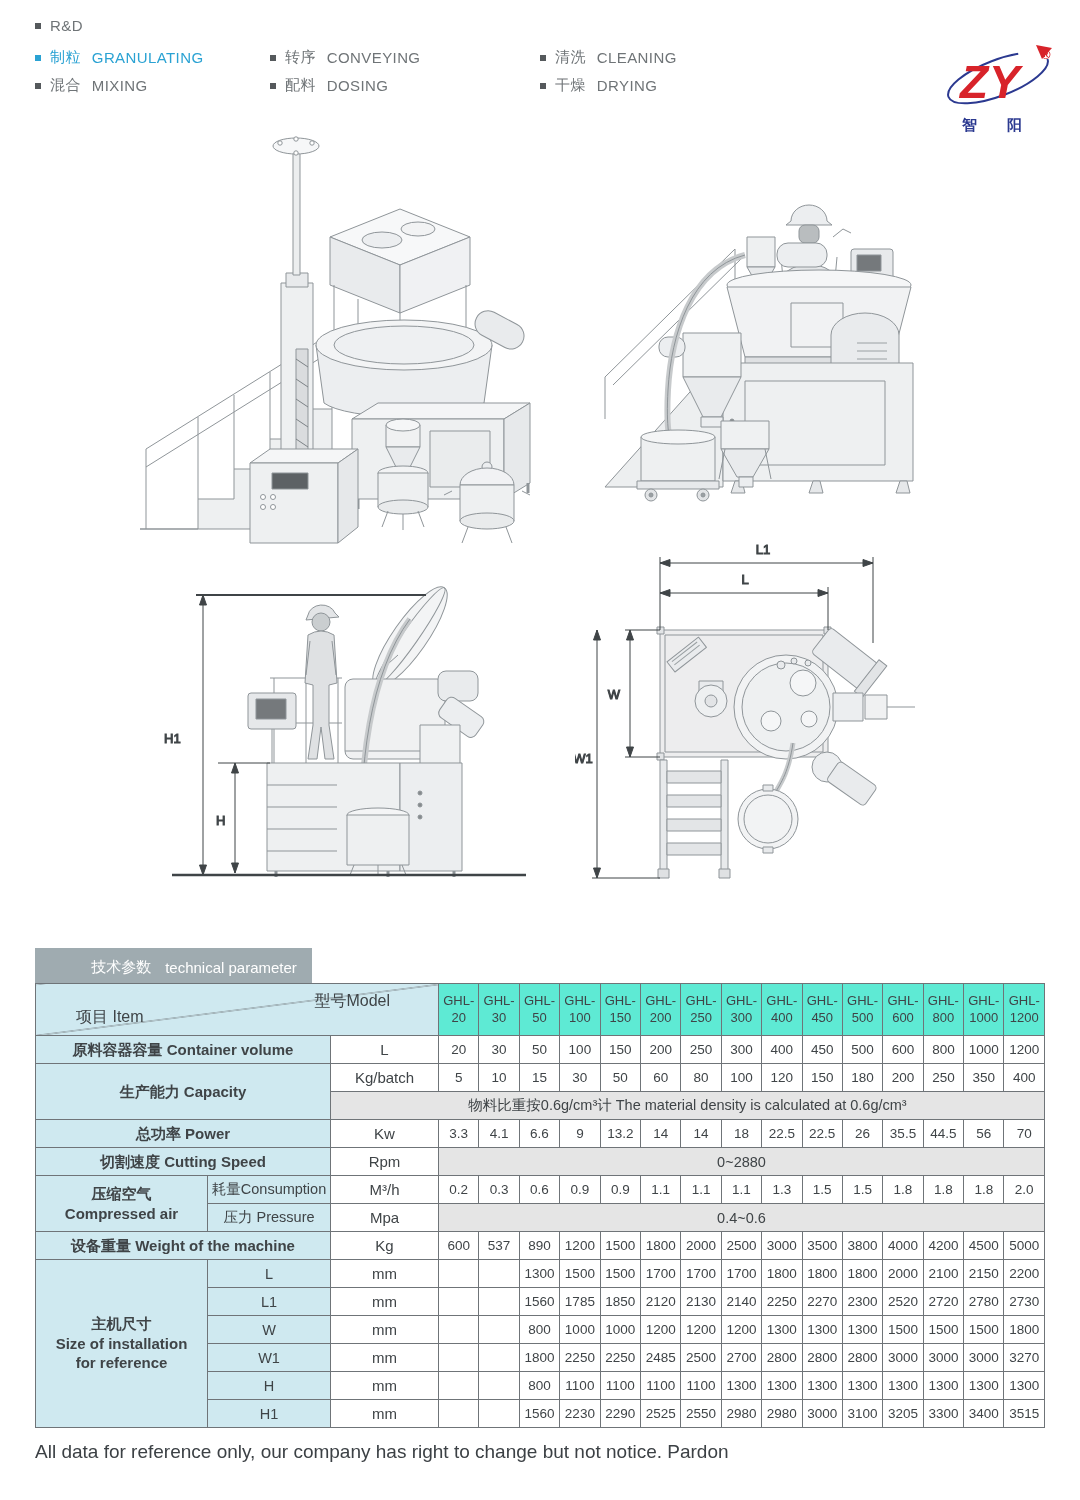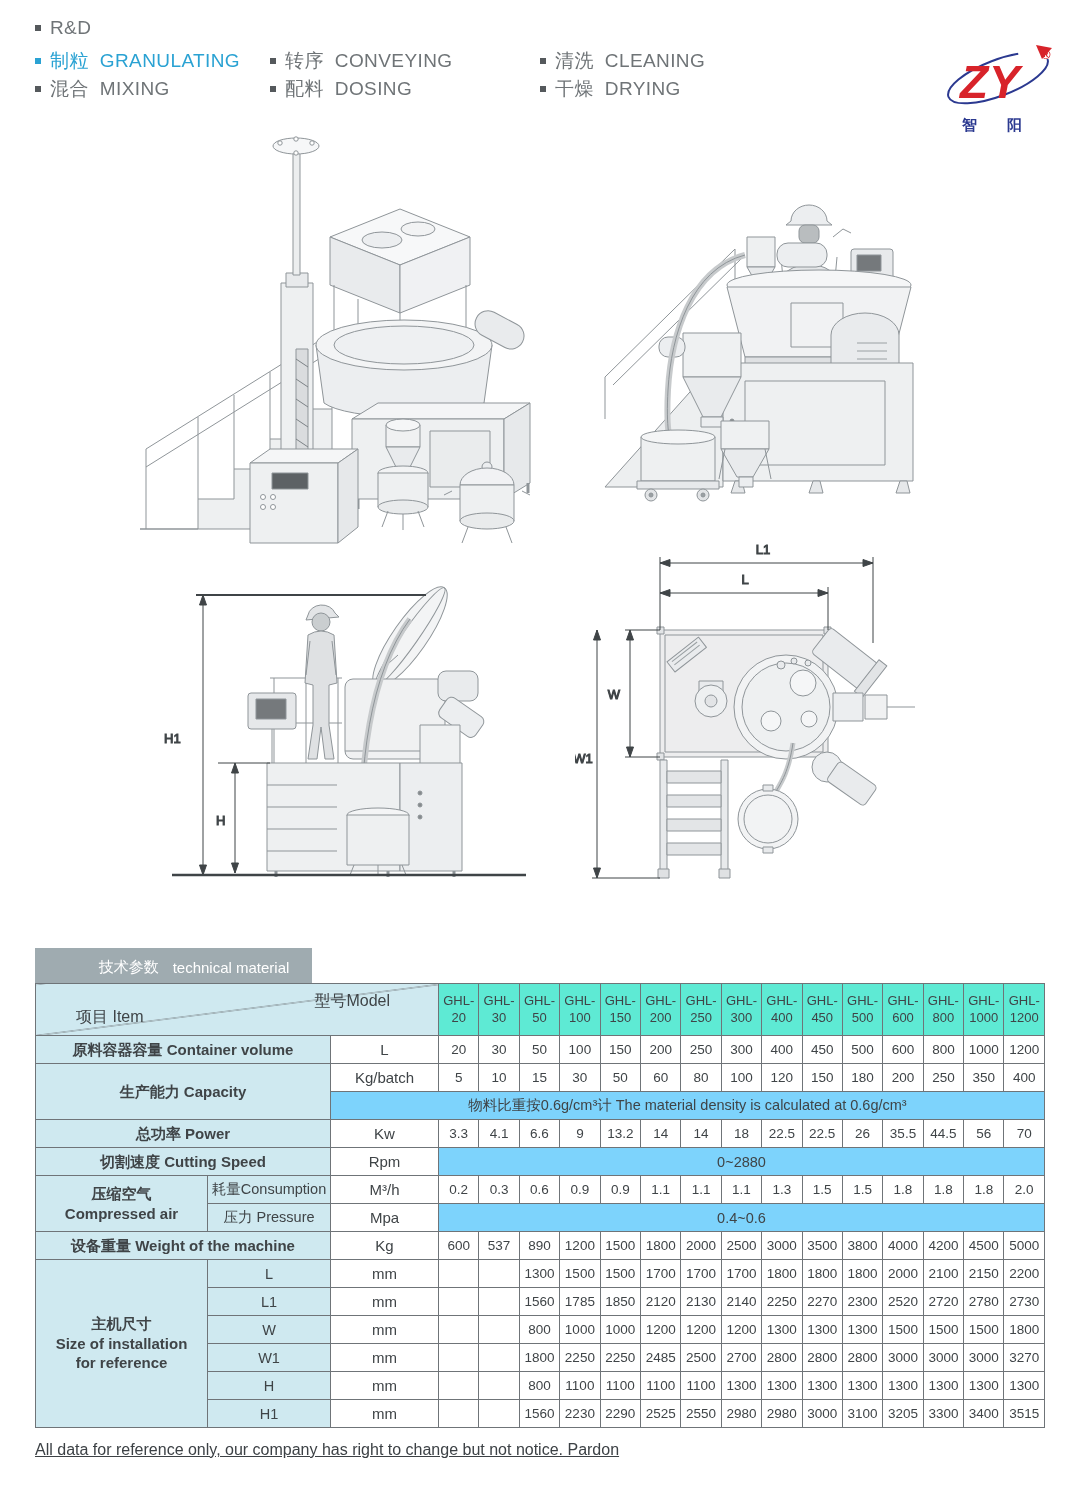--- a/index.html
+++ b/index.html
@@ -3,21 +3,21 @@
 <meta charset="utf-8">
 <style>
   * { margin:0; padding:0; box-sizing:border-box; }
   html,body { background:#ffffff; }
   body { font-family:"Liberation Sans","DejaVu Sans",sans-serif; color:#3f4447; }
   .page { position:relative; width:1080px; height:1500px; background:#fff; overflow:hidden; }
   .abs { position:absolute; }
 
   
   .nav-item { position:absolute; display:flex; align-items:center; gap:9px;
-              font-size:19px; color:#6f7477; letter-spacing:.4px; white-space:nowrap; }
+              font-size:15px; color:#6f7477; letter-spacing:.4px; white-space:nowrap; }
   .nav-item .bullet { width:6px; height:6px; background:#55595c; flex:0 0 auto; }
   .nav-item.active { color:#2aa2d3; }
   .nav-item.active .bullet { background:#2aa2d3; }
   .nav-item .zh { margin-right:2px; }
 
   
   .banner { position:absolute; left:35px; top:948px; width:277px; height:38px;
             background:#9fabb0; color:#ffffff; font-size:15px;
             display:flex; align-items:center; justify-content:center; gap:14px;padding-left:41px; }
 
@@ -32,25 +32,25 @@
   th.corner { background:
       linear-gradient(to bottom right, rgba(0,0,0,0) calc(50% - 0.7px), #6f7478 50%, rgba(0,0,0,0) calc(50% + 0.7px)),
       #cfe9f0;
       position:relative; }
   th.corner .corner-item  { position:absolute; left:40px;  bottom:7px; font-size:16px; }
   th.corner .corner-model { position:absolute; right:48px; top:7px;    font-size:16px; }
   td.label { background:#cfe9f0; font-size:15px; white-space:pre-line; line-height:1.3;font-weight:bold; }
   td.sub   { background:#cfe9f0; font-size:14.5px; }
   td.unit  { background:#ffffff; font-size:15px; }
   td.val   { background:#ffffff; font-size:13.5px; }
-  td.note, td.span { background:#7dd3fc; font-size:14.5px; }
+  td.note, td.span { background:#e5e5e5; font-size:14.5px; }
 
   
   .footer { position:absolute; left:35px; top:1438px; font-size:14px; line-height:1.45; color:#3c4145; }
-  .footer .en { font-size:16px;text-decoration:underline; }
+  .footer .en { font-size:19px; }
 
   svg text { font-family:"Liberation Sans","DejaVu Sans",sans-serif; }
   .dim-text { font-size:13px; fill:#3f4447; }
 </style>
 </head>
 <body>
 
 <div class="page">
 
   <div>
@@ -371,21 +371,21 @@
       <line x1="22" y1="95" x2="22" y2="343"></line>
       <path d="M22,95 l-3.5,10 7,0 Z" fill="#3f4447"></path>
       <path d="M22,343 l-3.5,-10 7,0 Z" fill="#3f4447"></path>
       <line x1="17" y1="343" x2="85" y2="343"></line>
       <text class="dim-text" x="8" y="228" text-anchor="middle">W1</text>
     </g>
   </svg>
 
   <div class="banner">
     <span>技术参数</span>
-    <span>technical material</span>
+    <span>technical parameter</span>
   </div>
 
   <table class="spec-table">
     <colgroup>
       <col style="width:172px">
         <col style="width:123px">
         <col style="width:108px">
       <col>
         <col>
         <col>

